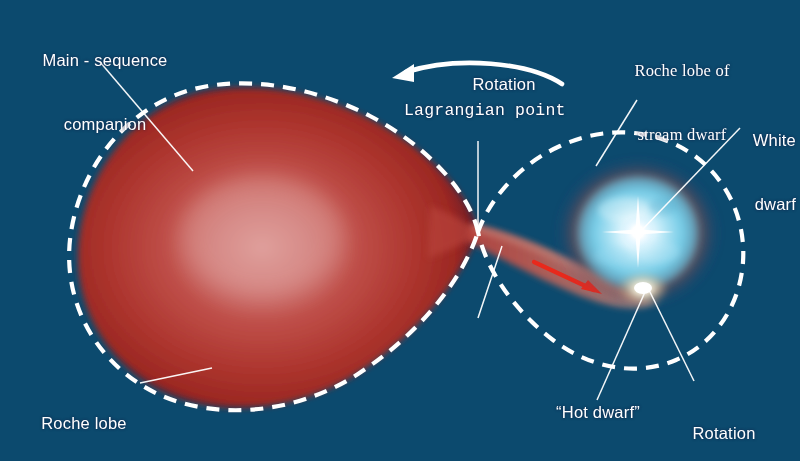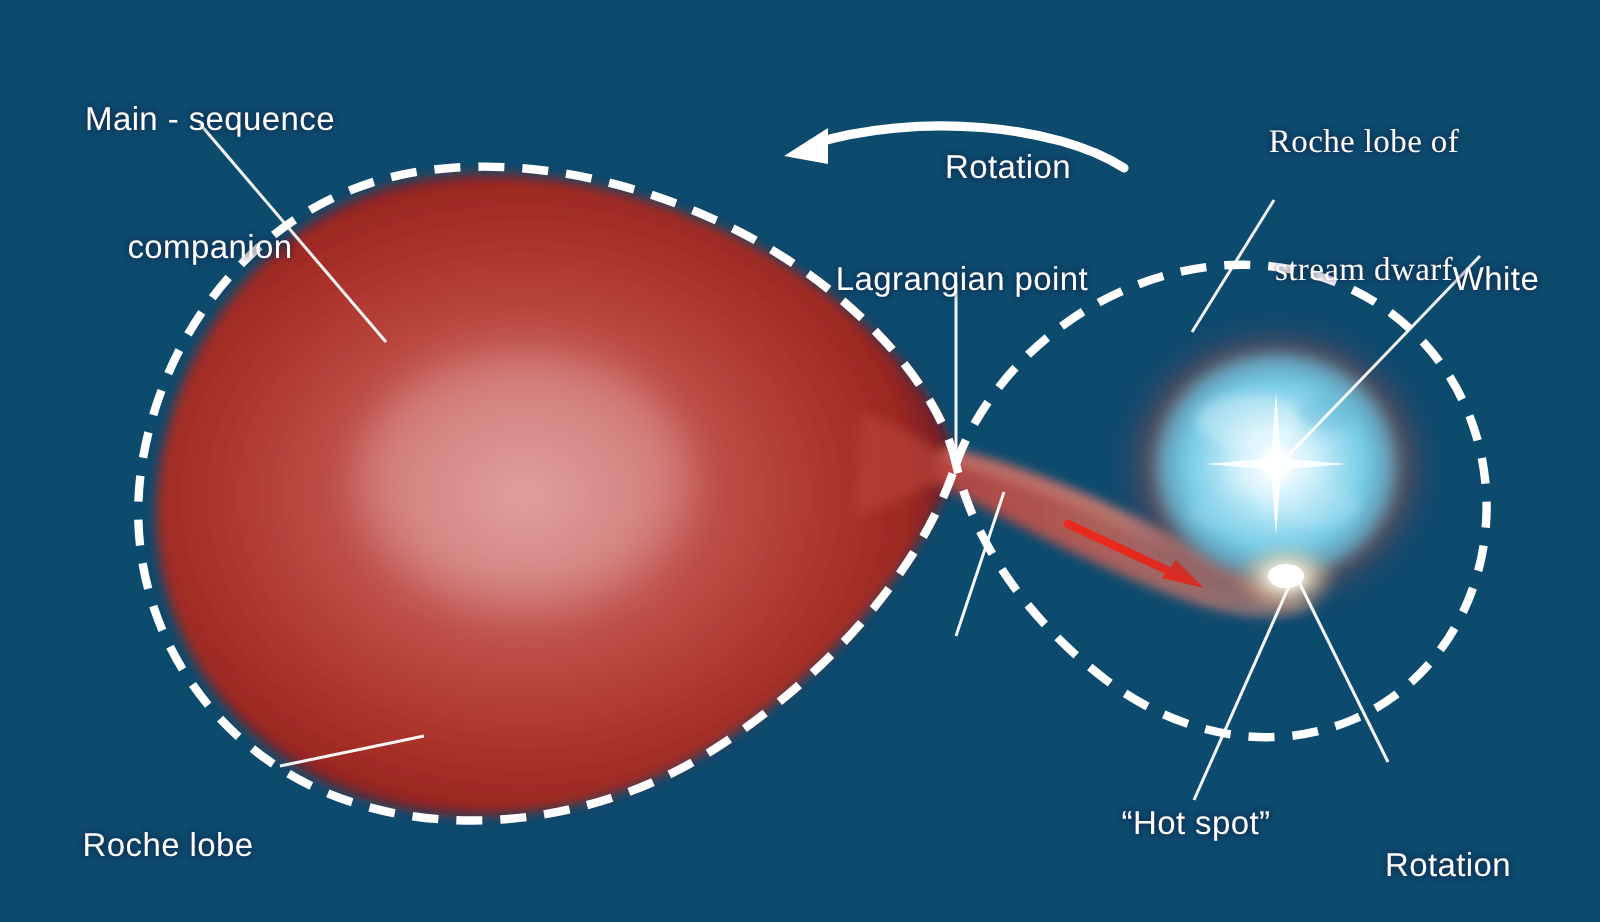--- a/index.html
+++ b/index.html
@@ -207,36 +207,37 @@
   <div class="lbl c" style="left:10px; top:8px; width:190px;">
     <div>Main - sequence</div>
     <div>companion</div>
   </div>
 
   <div class="lbl c" style="left:592px; top:18px; width:180px;font-family:Liberation Serif, serif;">
     <div>Roche lobe of</div>
     <div>stream dwarf</div>
   </div>
 
-  <div class="lbl c" style="left:700px; top:88px; width:96px;">
+  <div class="lbl c" style="left:700px; top:88px; width:96px;text-align:right;">
     <div>White</div>
+    <div>dwarf</div>
   </div>
 
   <div class="lbl c" style="left:444px; top:74px; width:120px;">Rotation</div>
 
-  <div class="lbl c" style="left:404px; top:130px; width:154px;">Lagrangian point</div>
+  <div class="lbl c" style="left:404px; top:100px; width:154px;font-family:Liberation Mono, monospace;">Lagrangian point</div>
 
   <div class="lbl c" style="left:410px; top:320px; width:160px;">
   </div>
 
   <div class="lbl c" style="left:18px; top:371px; width:132px;">
     <div>Roche lobe</div>
     
   </div>
 
-  <div class="lbl c" style="left:540px; top:402px; width:116px;">“Hot spot”</div>
+  <div class="lbl c" style="left:540px; top:402px; width:116px;">“Hot dwarf”</div>
 
   <div class="lbl c" style="left:664px; top:381px; width:120px;">
     <div>Rotation</div>
     
   </div>
 
 </div>
 
 </body></html>

